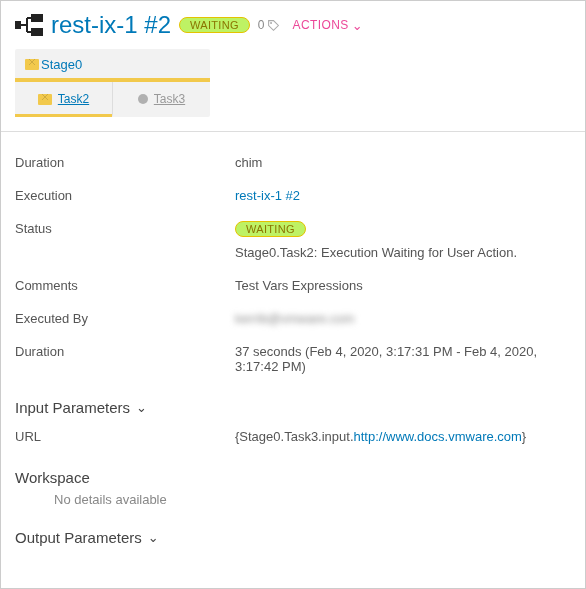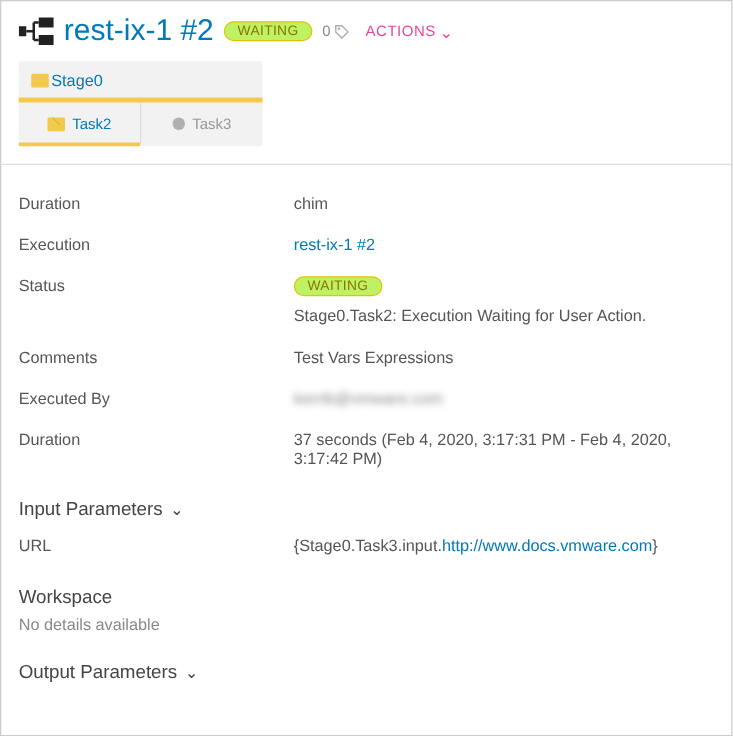--- a/index.html
+++ b/index.html
@@ -98,20 +98,21 @@
     .task {
       flex: 1;
       display: flex;
       align-items: center;
       justify-content: center;
       gap: 6px;
       padding: 10px 4px 8px 4px;
       color: #0079b8;
       font-size: 12px;
       border-bottom: 3px solid transparent;
+      text-decoration: underline;
     }
     .task.active { border-bottom-color: #f2c94c; }
     .task.inactive { color: #999; }
     .task + .task { border-left: 1px solid #ddd; }
 
     .details {
       padding: 14px 14px 10px 14px;
       border-top: 1px solid #ddd;
     }
     .row {
@@ -243,21 +244,21 @@
   <div class="row">
     <div class="label">URL</div>
     <div class="value">
       <span><span>{Stage0.Task3.input.</span><a href="#" class="link">http://www.docs.vmware.com</a><span>}</span></span>
     </div>
   </div>
 
   <div class="section-head plain">
     <span>Workspace</span>
   </div>
-  <div class="muted" style="padding:2px 0 6px 0;">No details available</div>
+  <div class="muted" style="padding:2px 0 6px 0;margin-left:39px;">No details available</div>
 
   <div class="section-head">
     <span>Output Parameters</span>
     <span class="chevron">⌄</span>
   </div>
   <div class="row">
     
     
   </div>
 </div>

